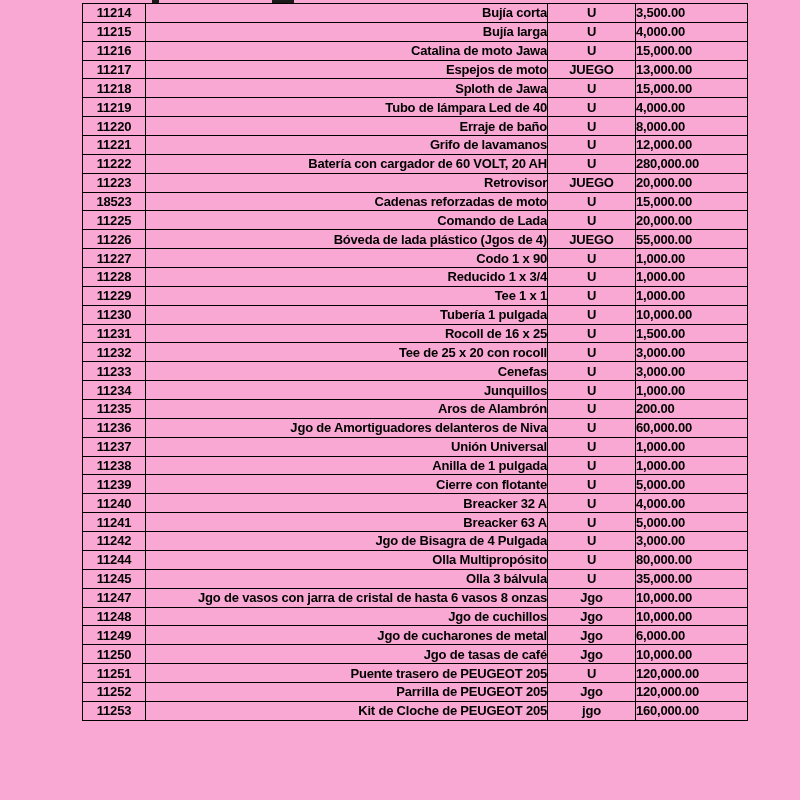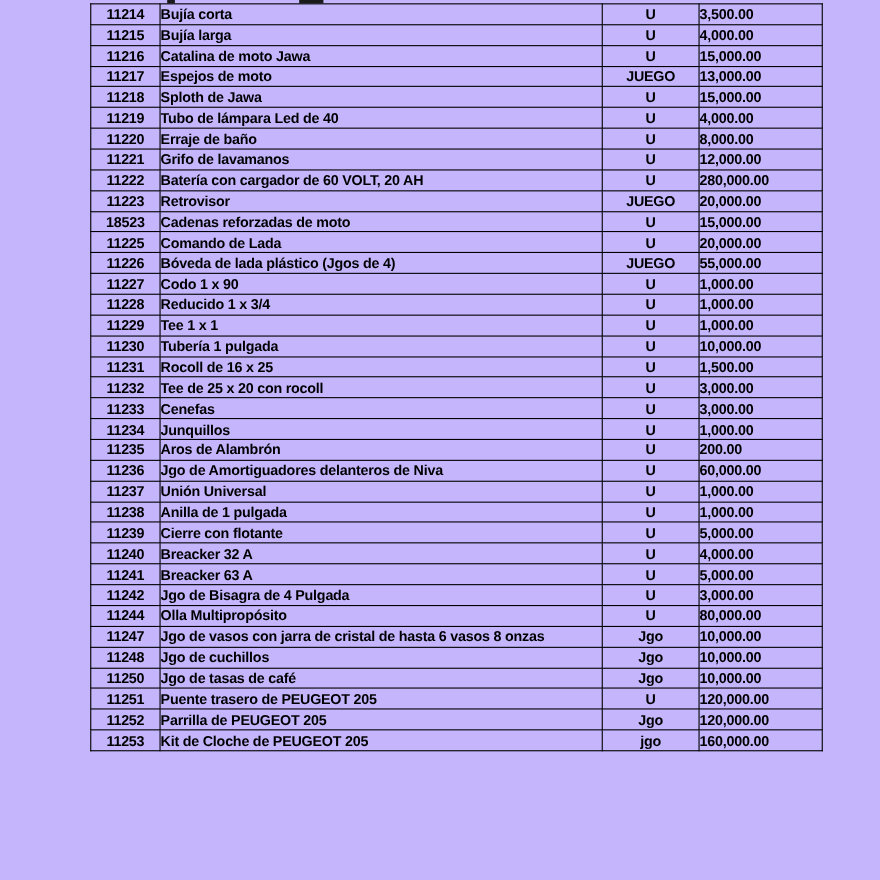--- a/index.html
+++ b/index.html
@@ -9,21 +9,21 @@
   }
   body {
     width: 800px;
     height: 800px;
     overflow: hidden;
   }
   .sheet {
     position: relative;
     width: 800px;
     height: 800px;
-    background: #c4b5fd;
+    background: #f9a8d4;
     font-family: "Liberation Sans", sans-serif;
   }
   
   .remnant {
     position: absolute;
     top: 0;
     height: 3px;
     background: #1a1a1a;
   }
   .remnant-1 { left: 152px; width: 7px; }
@@ -45,21 +45,21 @@
     border: 1px solid #000000;
     height: 18.87px;
     box-sizing: border-box;
     padding: 0;
     vertical-align: middle;
     white-space: nowrap;
     overflow: hidden;
     line-height: 1;
   }
   td.cell-code  { text-align: center; }
-  td.cell-desc  { text-align: left;  padding-left: 8px; }
+  td.cell-desc  { text-align: right;  padding-left: 8px; }
   td.cell-unit  { text-align: center; }
   td.cell-price { text-align: left; padding-right: 6px; }
 </style>
 </head>
 <body>
 
 <div class="sheet">
   <div class="remnant remnant-1"></div>
   <div class="remnant remnant-2"></div>
 
@@ -245,30 +245,42 @@
           <td class="cell-unit">U</td>
           <td class="cell-price">3,000.00</td>
         </tr>
         <tr>
           <td class="cell-code">11244</td>
           <td class="cell-desc">Olla Multipropósito</td>
           <td class="cell-unit">U</td>
           <td class="cell-price">80,000.00</td>
         </tr>
         <tr>
+          <td class="cell-code">11245</td>
+          <td class="cell-desc">Olla 3 bálvula</td>
+          <td class="cell-unit">U</td>
+          <td class="cell-price">35,000.00</td>
+        </tr>
+        <tr>
           <td class="cell-code">11247</td>
           <td class="cell-desc">Jgo de vasos con jarra de cristal de hasta 6 vasos 8 onzas</td>
           <td class="cell-unit">Jgo</td>
           <td class="cell-price">10,000.00</td>
         </tr>
         <tr>
           <td class="cell-code">11248</td>
           <td class="cell-desc">Jgo de cuchillos</td>
           <td class="cell-unit">Jgo</td>
           <td class="cell-price">10,000.00</td>
+        </tr>
+        <tr>
+          <td class="cell-code">11249</td>
+          <td class="cell-desc">Jgo de cucharones de metal</td>
+          <td class="cell-unit">Jgo</td>
+          <td class="cell-price">6,000.00</td>
         </tr>
         <tr>
           <td class="cell-code">11250</td>
           <td class="cell-desc">Jgo de tasas de café</td>
           <td class="cell-unit">Jgo</td>
           <td class="cell-price">10,000.00</td>
         </tr>
         <tr>
           <td class="cell-code">11251</td>
           <td class="cell-desc">Puente trasero de PEUGEOT 205</td>

